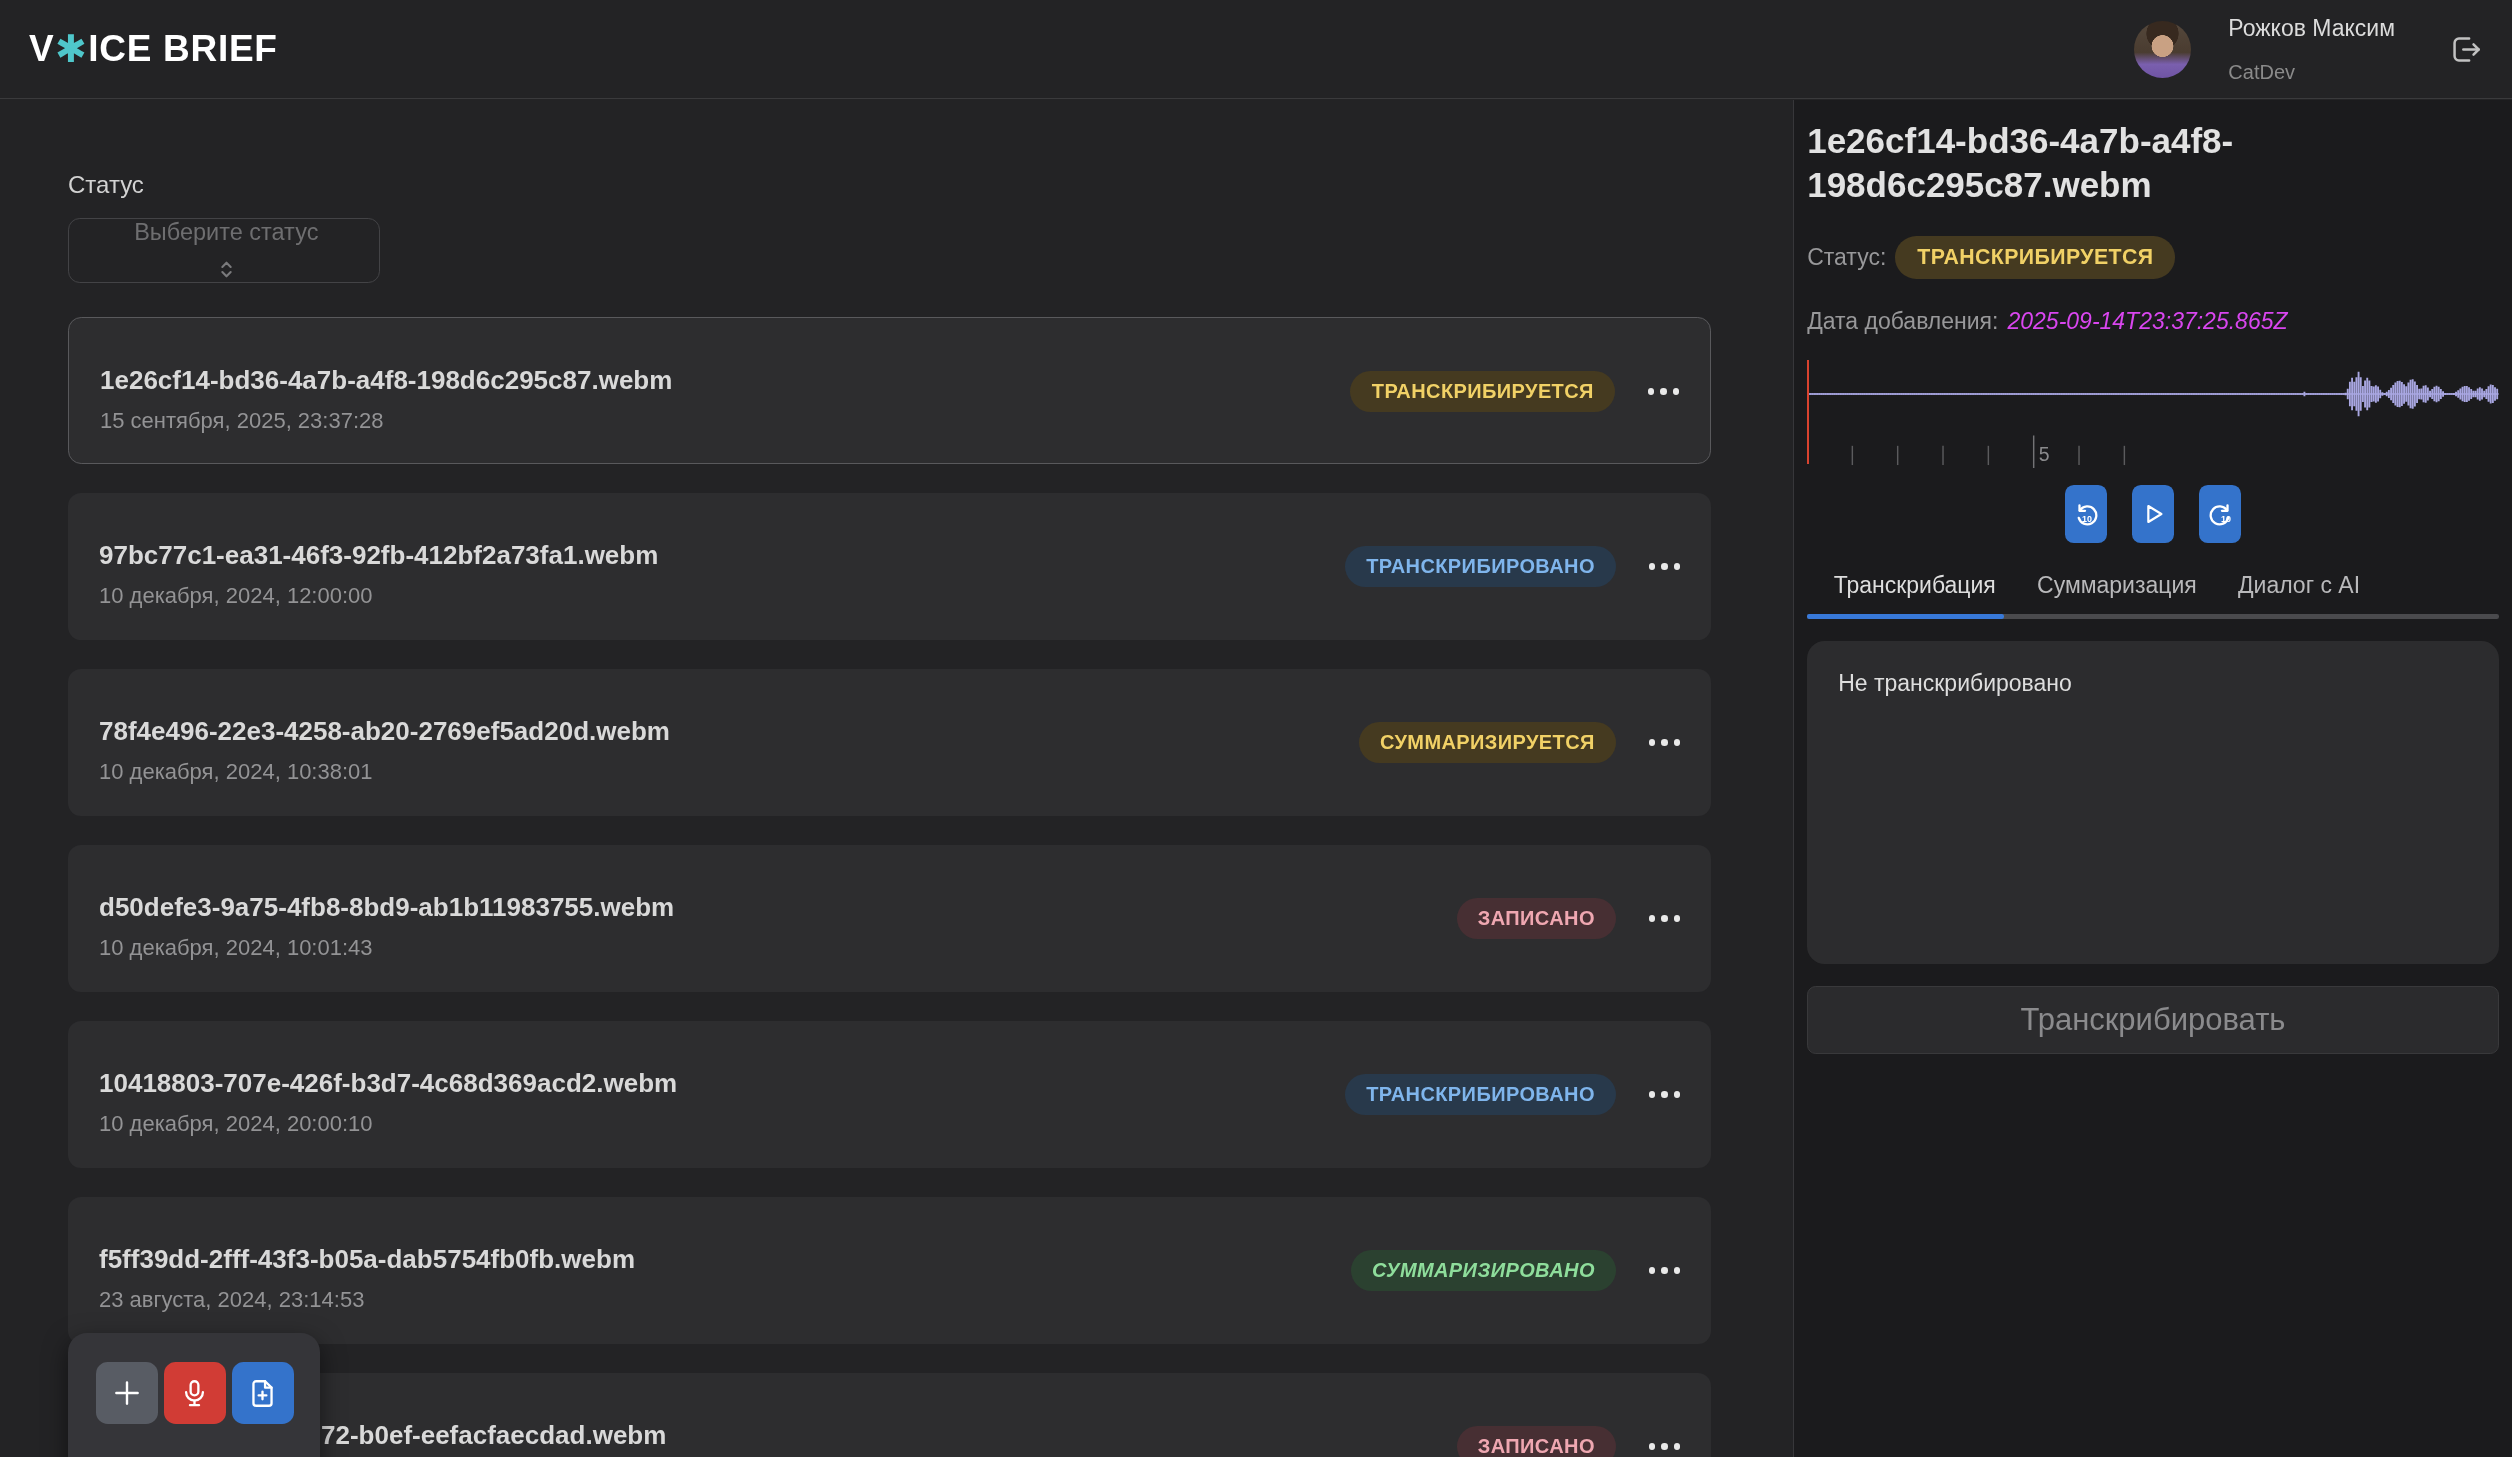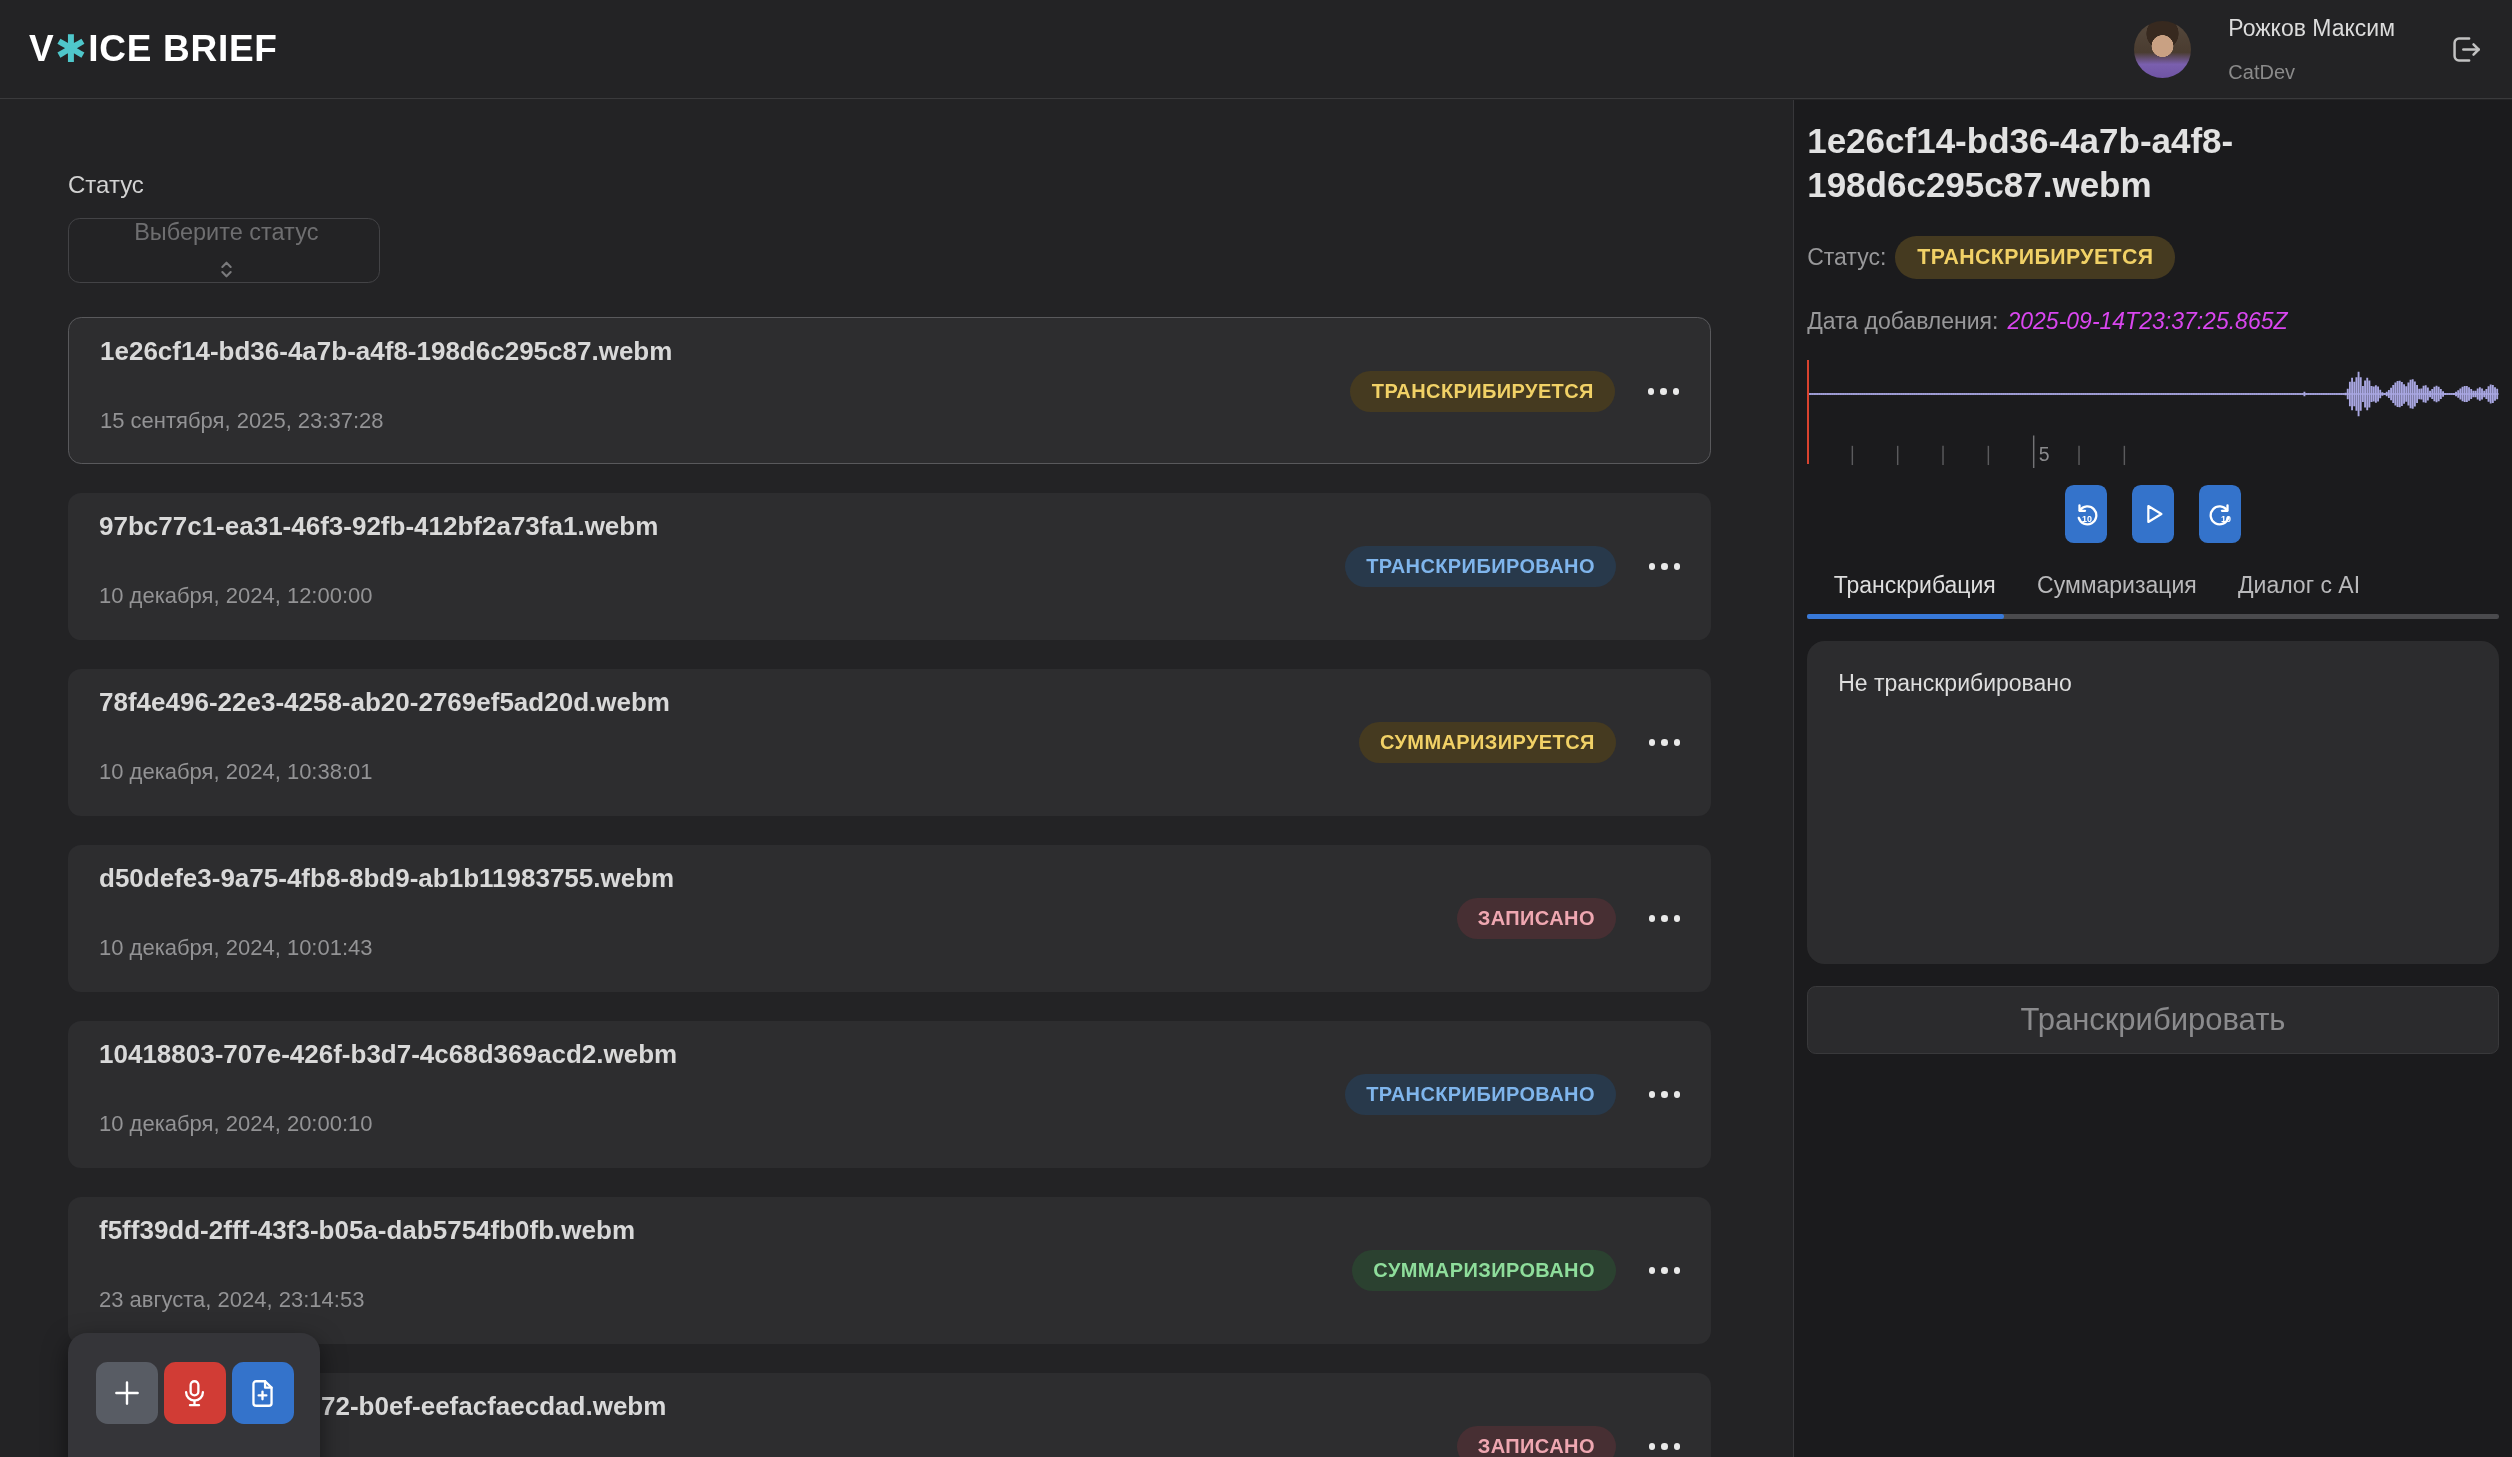--- a/index.html
+++ b/index.html
@@ -50,21 +50,21 @@
   }
   .status-select .ph{font-size:23.5px;color:#6e6e70;}
   
   .list{margin-top:34px;}
   .card{
     position:relative;height:147px;background:#2d2d2f;border-radius:13.2px;margin-bottom:29px;
     cursor:pointer;
   }
   .card.selected{border:1.5px solid #59595c;}
   .card-title{
-    position:absolute;left:31px;top:18px;font-size:26px;font-weight:700;color:#d9d9d9;
+    position:absolute;left:31px;top:47px;font-size:26px;font-weight:700;color:#d9d9d9;
     white-space:nowrap;max-width:1251px;overflow:hidden;
   }
   .card.clipped .card-title{text-indent:222px;}
   .card-date{position:absolute;left:31px;top:90px;font-size:22px;color:#939395;}
   .card-side{position:absolute;right:26.5px;top:0;height:147px;display:flex;align-items:center;gap:28px;}
   .badge{
     display:inline-flex;align-items:center;height:41px;padding:0 21.3px;border-radius:20.6px;
     font-size:20px;font-weight:700;letter-spacing:0.4px;white-space:nowrap;
   }
   .menu-btn{display:flex;align-items:center;gap:5.9px;background:none;border:none;cursor:pointer;padding:8.8px 4.4px;}
@@ -198,21 +198,21 @@
             <span class="dot"></span>
             <span class="dot"></span>
             <span class="dot"></span>
           </button>
         </div>
       </div>
       <div class="card">
         <div class="card-title">f5ff39dd-2fff-43f3-b05a-dab5754fb0fb.webm</div>
         <div class="card-date">23 августа, 2024, 23:14:53</div>
         <div class="card-side">
-          <span class="badge" style="background: rgb(43, 65, 48); color: rgb(142, 221, 155);">СУММАРИЗИРОВАНО</span>
+          <span class="badge" style="background: rgb(43, 65, 48); color: rgb(142, 221, 155); font-style: italic;">СУММАРИЗИРОВАНО</span>
           <button class="menu-btn">
             <span class="dot"></span>
             <span class="dot"></span>
             <span class="dot"></span>
           </button>
         </div>
       </div>
       <div class="card clipped">
         <div class="card-title">72-b0ef-eefacfaecdad.webm</div>
         <div class="card-side">

